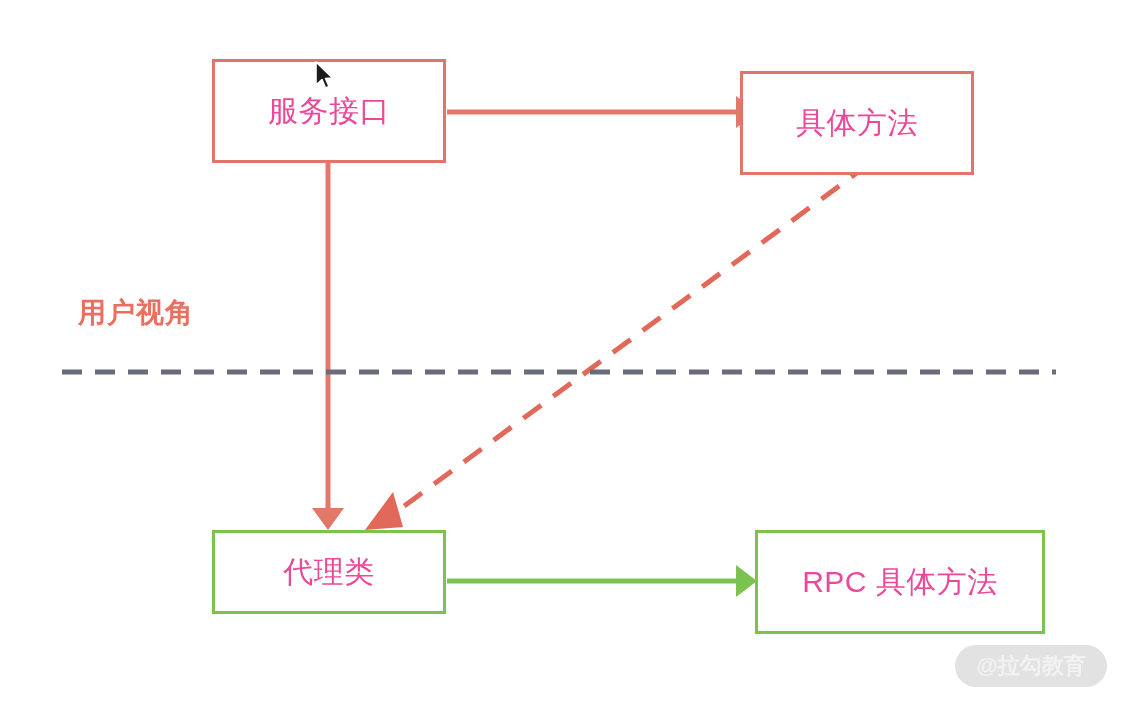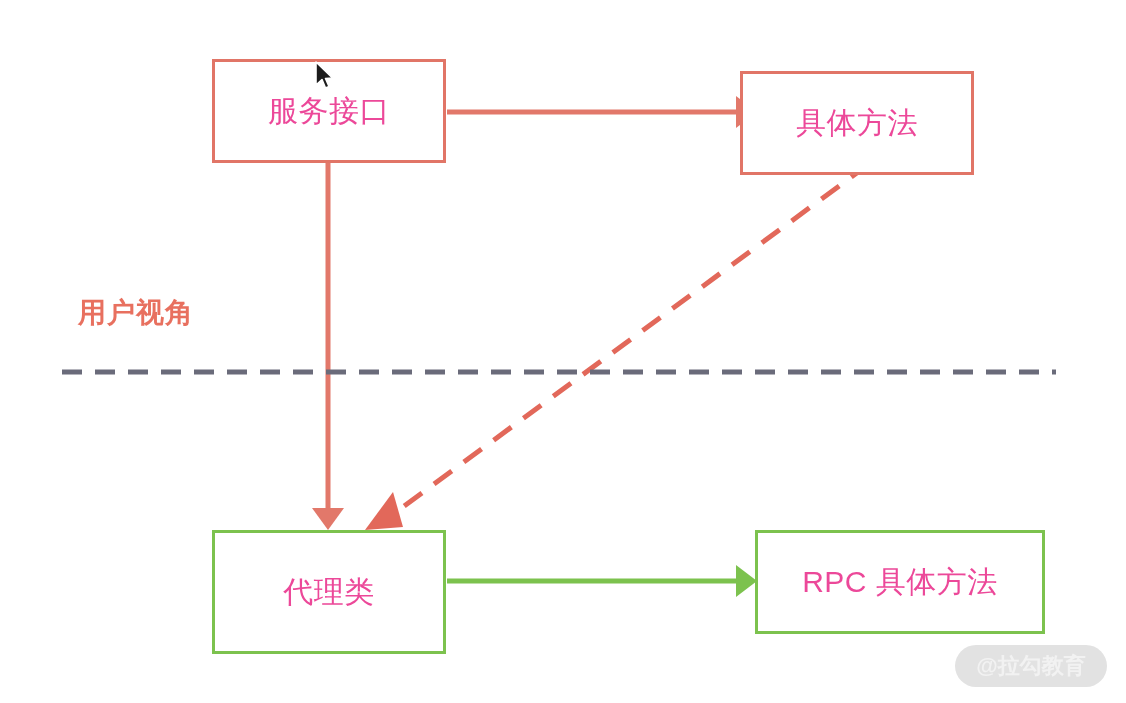--- a/index.html
+++ b/index.html
@@ -52,21 +52,21 @@
     top: 59px;
     width: 234px;
     height: 104px;
     border: 3px solid #e17567;
     margin-top: 12px;
   }
   #node-proxy-class {
     left: 212px;
     top: 530px;
     width: 234px;
-    height: 124px;
+    height: 84px;
     border: 3px solid #7cc24e;
   }
   #node-rpc-detail {
     left: 755px;
     top: 530px;
     width: 290px;
     height: 104px;
     border: 3px solid #7cc24e;
   }
   #perspective-label {

